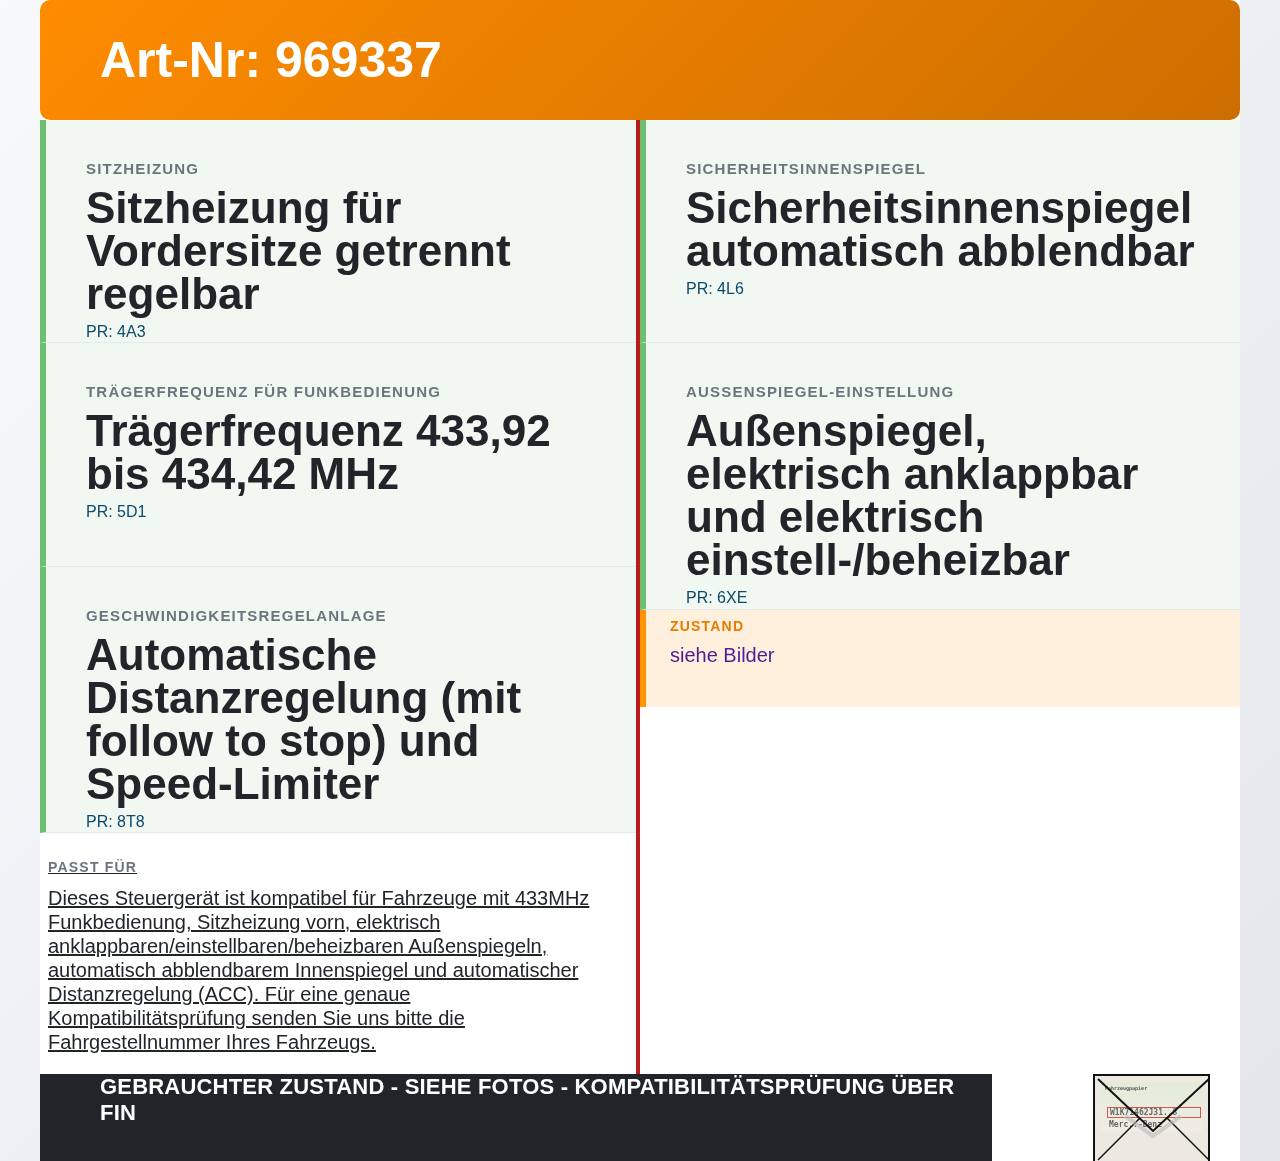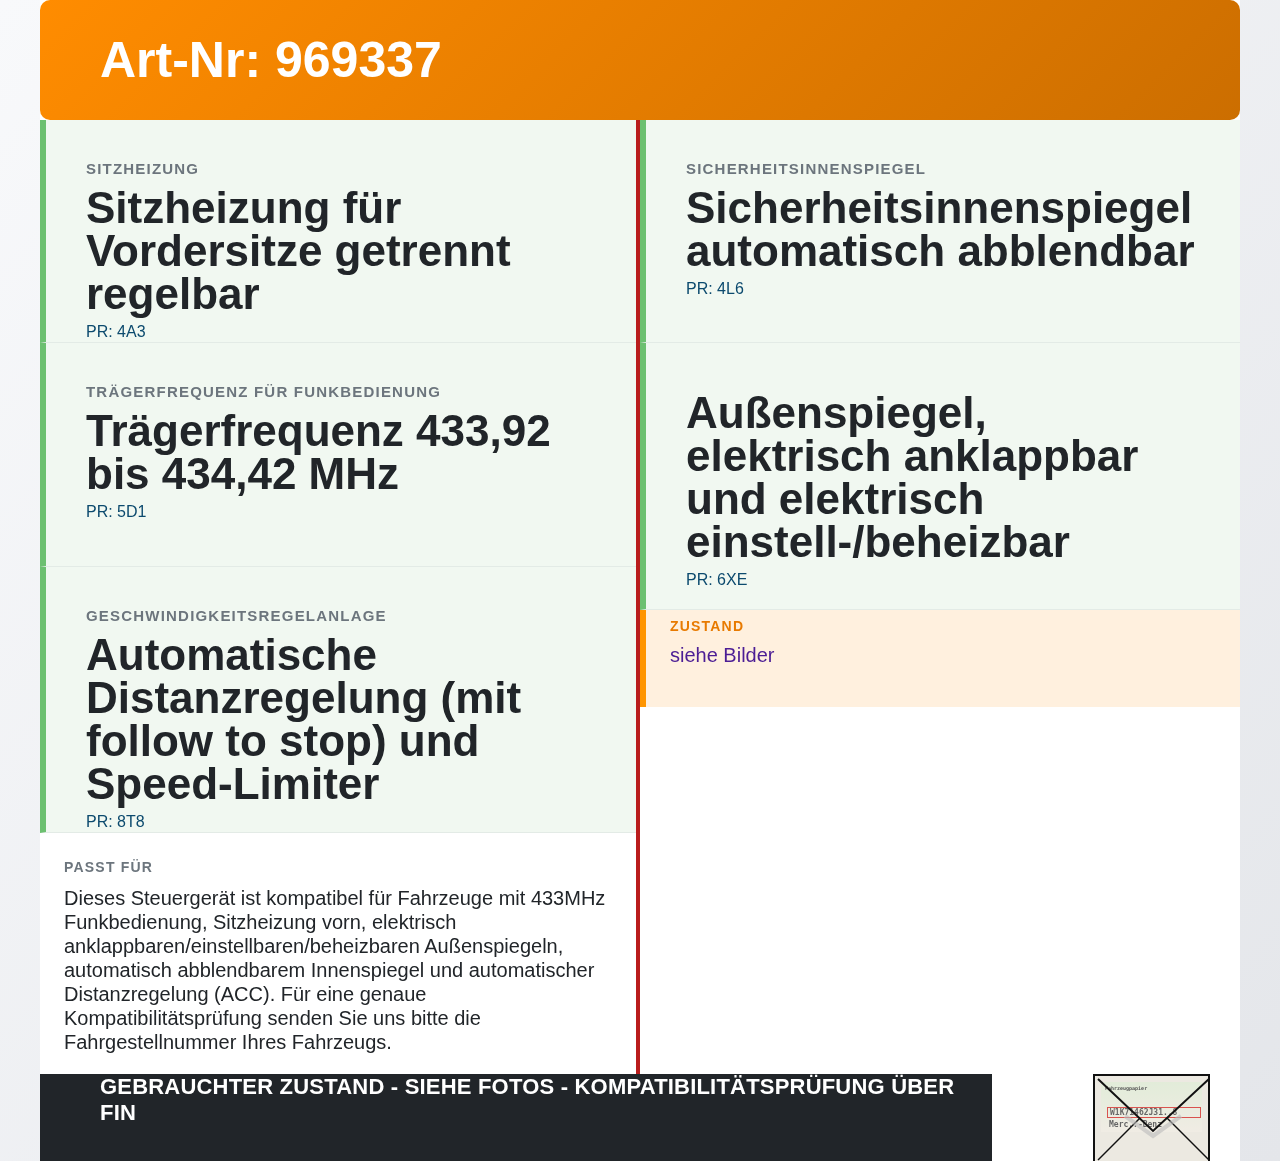--- a/index.html
+++ b/index.html
@@ -72,21 +72,22 @@
       font-size: 16px;
       color: #0c4a6e;
       line-height: 18px;
     }
     .card-1 { height: 223px; }
     .card-2 { height: 224px; }
     .card-3 { height: 266px; }
     .card-r1 { height: 223px; }
     .card-r2 { height: 267px; }
     .passt {
-      padding: 26px 24px 0 24px;
+      padding: 26px 24px 0 8px;
+      text-decoration: underline;
     }
     .passt .label {
       font-size: 14px;
       font-weight: 700;
       letter-spacing: 1.2px;
       color: #6c757d;
       line-height: 17px;
     }
     .passt .text {
       margin-top: 10px;
@@ -199,20 +200,21 @@
       </div>
     </div>
 
     <div class="col col-right">
       <div class="card card-r1">
         <div class="label">SICHERHEITSINNENSPIEGEL</div>
         <div class="value">Sicherheitsinnenspiegel automatisch abblendbar</div>
         <div class="pr">PR: 4L6</div>
       </div>
       <div class="card card-r2">
+        <div class="label">AUSSENSPIEGEL-EINSTELLUNG</div>
         <div class="value">Außenspiegel, elektrisch anklappbar und elektrisch einstell-/beheizbar</div>
         <div class="pr">PR: 6XE</div>
       </div>
       <div class="zustand">
         <div class="label">ZUSTAND</div>
         <div class="value">siehe Bilder</div>
       </div>
     </div>
 
   </div>

